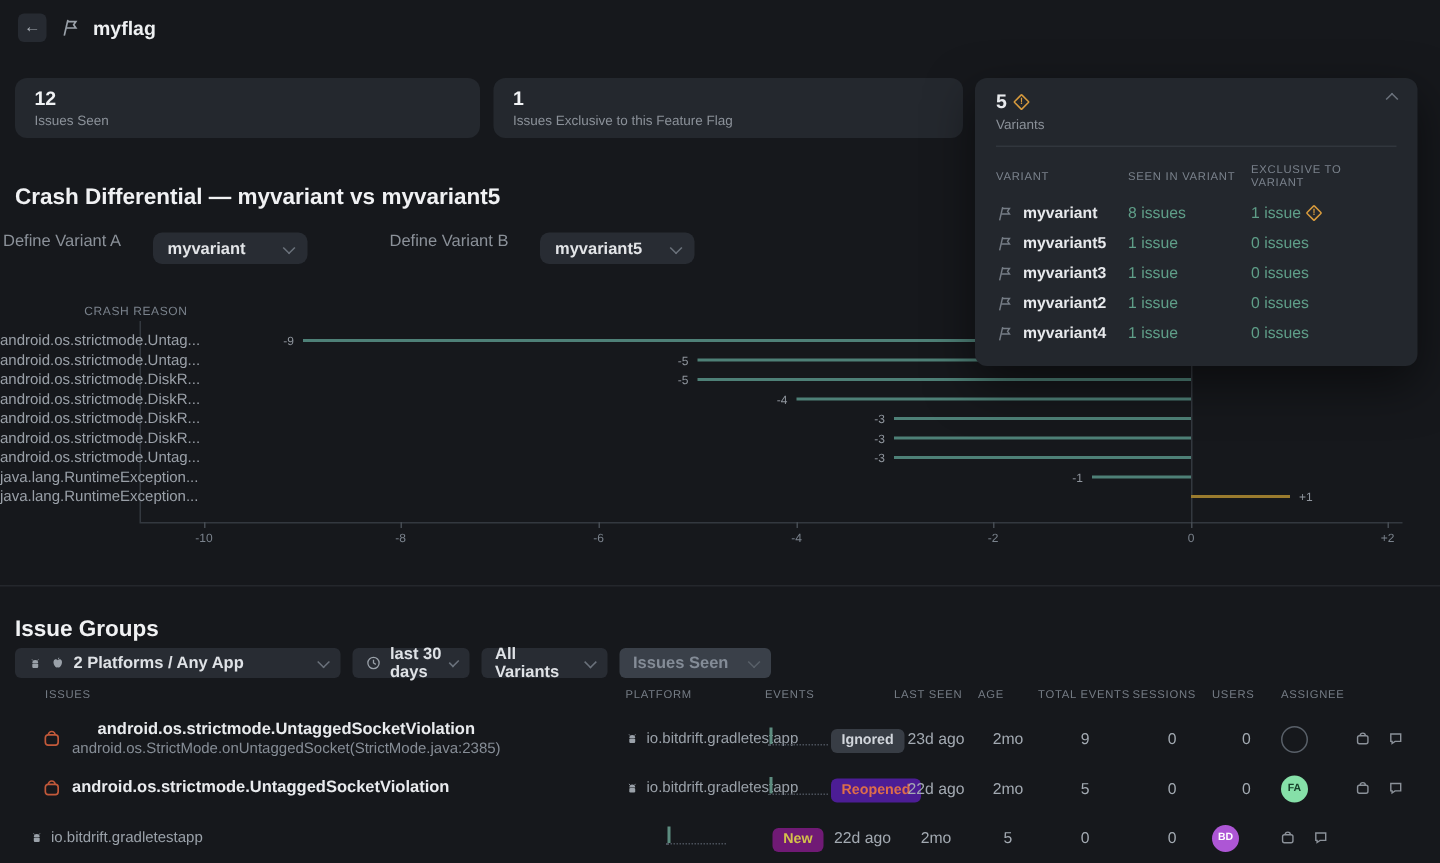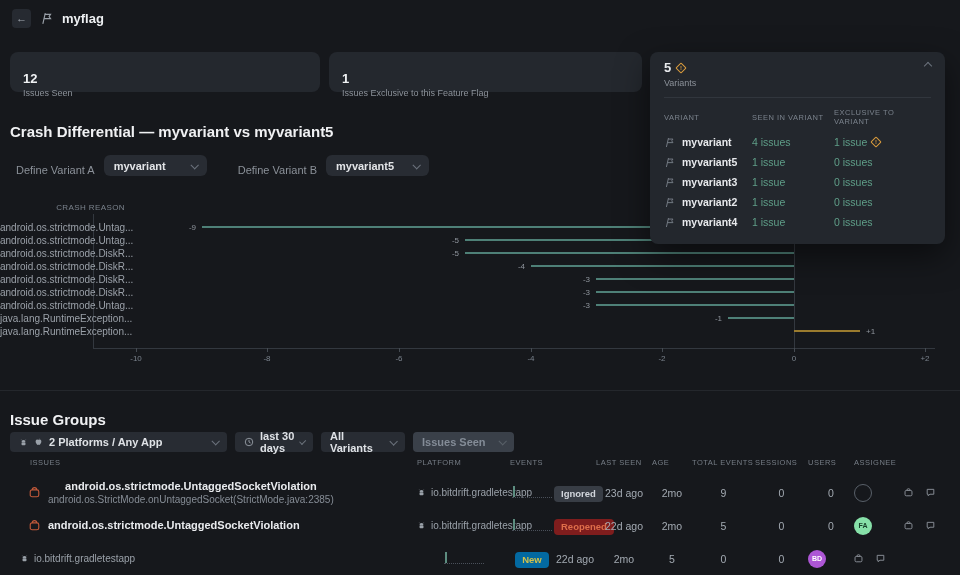--- a/index.html
+++ b/index.html
@@ -11,21 +11,21 @@
     position: relative;
     overflow: hidden;
   }
   
   .topbar { position: absolute; top:0; left:0; right:0; height:36px; display:flex; align-items:center; padding:0 12px; gap:9px; }
   .back-btn { width:19px; height:19px; background:#262a31; border-radius:4px; color:#a7adb5; font-size:11px; display:flex; align-items:center; justify-content:center; cursor:pointer; border:none; }
   .flag-glyph { color:#9aa1a9; display:inline-flex; }
   .page-title { font-size:13px; font-weight:bold; color:#eef0f2; }
 
   
-  .card { position:absolute; top:52px; height:40px; background:#24282e; border-radius:8px; padding:19px 13px; }
+  .card { position:absolute; top:52px; height:40px; background:#24282e; border-radius:8px; padding:6px 13px; }
   .card-val { font-size:13px; font-weight:bold; color:#f0f2f4; }
   .card-label { font-size:9px; color:#8b9199; margin-top:2px; }
 
   
   .variants-panel { position:absolute; left:650px; top:52px; width:295px; background:#23272d; border-radius:8px; padding:8px 14px 12px; z-index:6; box-shadow:0 12px 32px rgba(0,0,0,.5); }
   .vp-toprow { display:flex; align-items:flex-start; }
   .vp-val { font-size:13px; font-weight:bold; display:flex; align-items:center; gap:6px; }
   .vp-chevron { margin-left:auto; margin-top:3px; }
   .vp-label { font-size:9px; color:#8b9199; margin-top:3px; }
   .vp-divider { border-top:1px solid #31363d; margin:9px 0 7px; }
@@ -41,21 +41,21 @@
   .diamond i { transform:rotate(-45deg); font-style:normal; font-size:6px; line-height:1; color:#d89b3d; font-weight:bold; }
 
   
   .chev { width:6px; height:6px; border-right:1.4px solid #6b727c; border-bottom:1.4px solid #6b727c; display:inline-block; }
   .chev.down { transform:rotate(45deg) translateY(-1px); }
   .chev.up   { transform:rotate(-135deg); }
 
   
   .section-title { position:absolute; left:10px; font-size:15px; font-weight:bold; color:#f0f1f3; }
   #crash-title { top:123px; }
-  .controls { position:absolute; left:16px; top:155px; display:flex; align-items:flex-end; gap:9px; }
+  .controls { position:absolute; left:2px; top:155px; display:flex; align-items:flex-start; gap:21px; }
   .ctl-label { font-size:11px; color:#8b9199; }
   .select-pill { min-width:103px; height:21px; background:#282c33; border-radius:6px; display:flex; align-items:center; padding:0 10px; gap:8px; font-size:11px; font-weight:bold; color:#e3e5e8; cursor:pointer; }
   .select-pill .chev { margin-left:auto; }
   .ctl-gap { width:13px; }
 
   
   #chart { position:absolute; left:0; top:200px; width:960px; height:170px; }
   #chart .axis-caption { position:absolute; left:0; width:125px; text-align:right; top:3px; font-size:8px; letter-spacing:.4px; color:#7a828c; text-transform:uppercase; }
   #chart .cat { position:absolute; left:0; width:88px; text-align:left; font-size:10px; color:#9aa0a8; white-space:nowrap; }
   #chart .bar { position:absolute; height:2px; }
@@ -82,22 +82,22 @@
   .t-head > div:first-child { padding-left:10px; }
   .t-row { height:33px;text-align:center; }
   .issue-cell { display:flex; align-items:center; gap:7px; padding-left:8px; }
   .issue-title { font-size:11px; font-weight:bold; color:#e9ebee; line-height:1.3; }
   .issue-sub { font-size:10px; color:#868d96; line-height:1.3; }
   .platform-cell { display:flex; align-items:center; gap:5px; font-size:10px; color:#9aa1a9; }
   .spark { position:relative; width:40px; height:12px; border-bottom:1px dotted #4a505a; }
   .spark::before { content:""; position:absolute; left:1px; bottom:0; width:2px; height:11px; background:#5d8d80; }
   .badge { display:inline-block; font-size:9.5px; font-weight:bold; border-radius:4px; padding:2.5px 7px; }
   .badge.ignored { background:#383d45; color:#d2d6dc; }
-  .badge.reopened { background:#7f1d1d; color:#de6e4a; }
-  .badge.new { background:#0369a1; color:#d3c14b; }
+  .badge.reopened { background:#4c1d95; color:#de6e4a; }
+  .badge.new { background:#701a75; color:#d3c14b; }
   .num-cell { font-size:10.5px; color:#a3aab2; }
   .avatar { width:18px; height:18px; border-radius:50%; display:flex; align-items:center; justify-content:center; font-size:7px; font-weight:bold; }
   .avatar.empty { border:1px solid #596069; }
   .avatar.green { background:#86e0a8; color:#17402a; }
   .avatar.purple { background:#ad56d5; color:#fff; }
   .row-actions { display:flex; gap:11px; justify-content:flex-end; padding-right:4px; color:#8b9199; }
   .row-actions .act { cursor:pointer; display:inline-flex; }
 </style>
 </head>
 <body>
@@ -143,21 +143,21 @@
   <div class="vp-grid vp-row">
     <div class="vp-name">
       <span class="flag-glyph">
             <svg width="11" height="11" viewBox="0 0 16 16" fill="none" stroke="currentColor" stroke-width="1.4">
               <path d="M3.5 14.5 L6.5 1.5"></path>
               <path d="M6 3 h7 l-1.8 2.6 L13 8.2 H5"></path>
             </svg>
           </span>
           <span>myvariant</span>
     </div>
-    <div class="vp-link">4 issues</div>
+    <div class="vp-link">8 issues</div>
     <div class="vp-link">1 issue<span class="diamond">
             <i>!</i>
           </span></div>
   </div>
   <div class="vp-grid vp-row">
     <div class="vp-name">
       <span class="flag-glyph">
             <svg width="11" height="11" viewBox="0 0 16 16" fill="none" stroke="currentColor" stroke-width="1.4">
               <path d="M3.5 14.5 L6.5 1.5"></path>
               <path d="M6 3 h7 l-1.8 2.6 L13 8.2 H5"></path>

